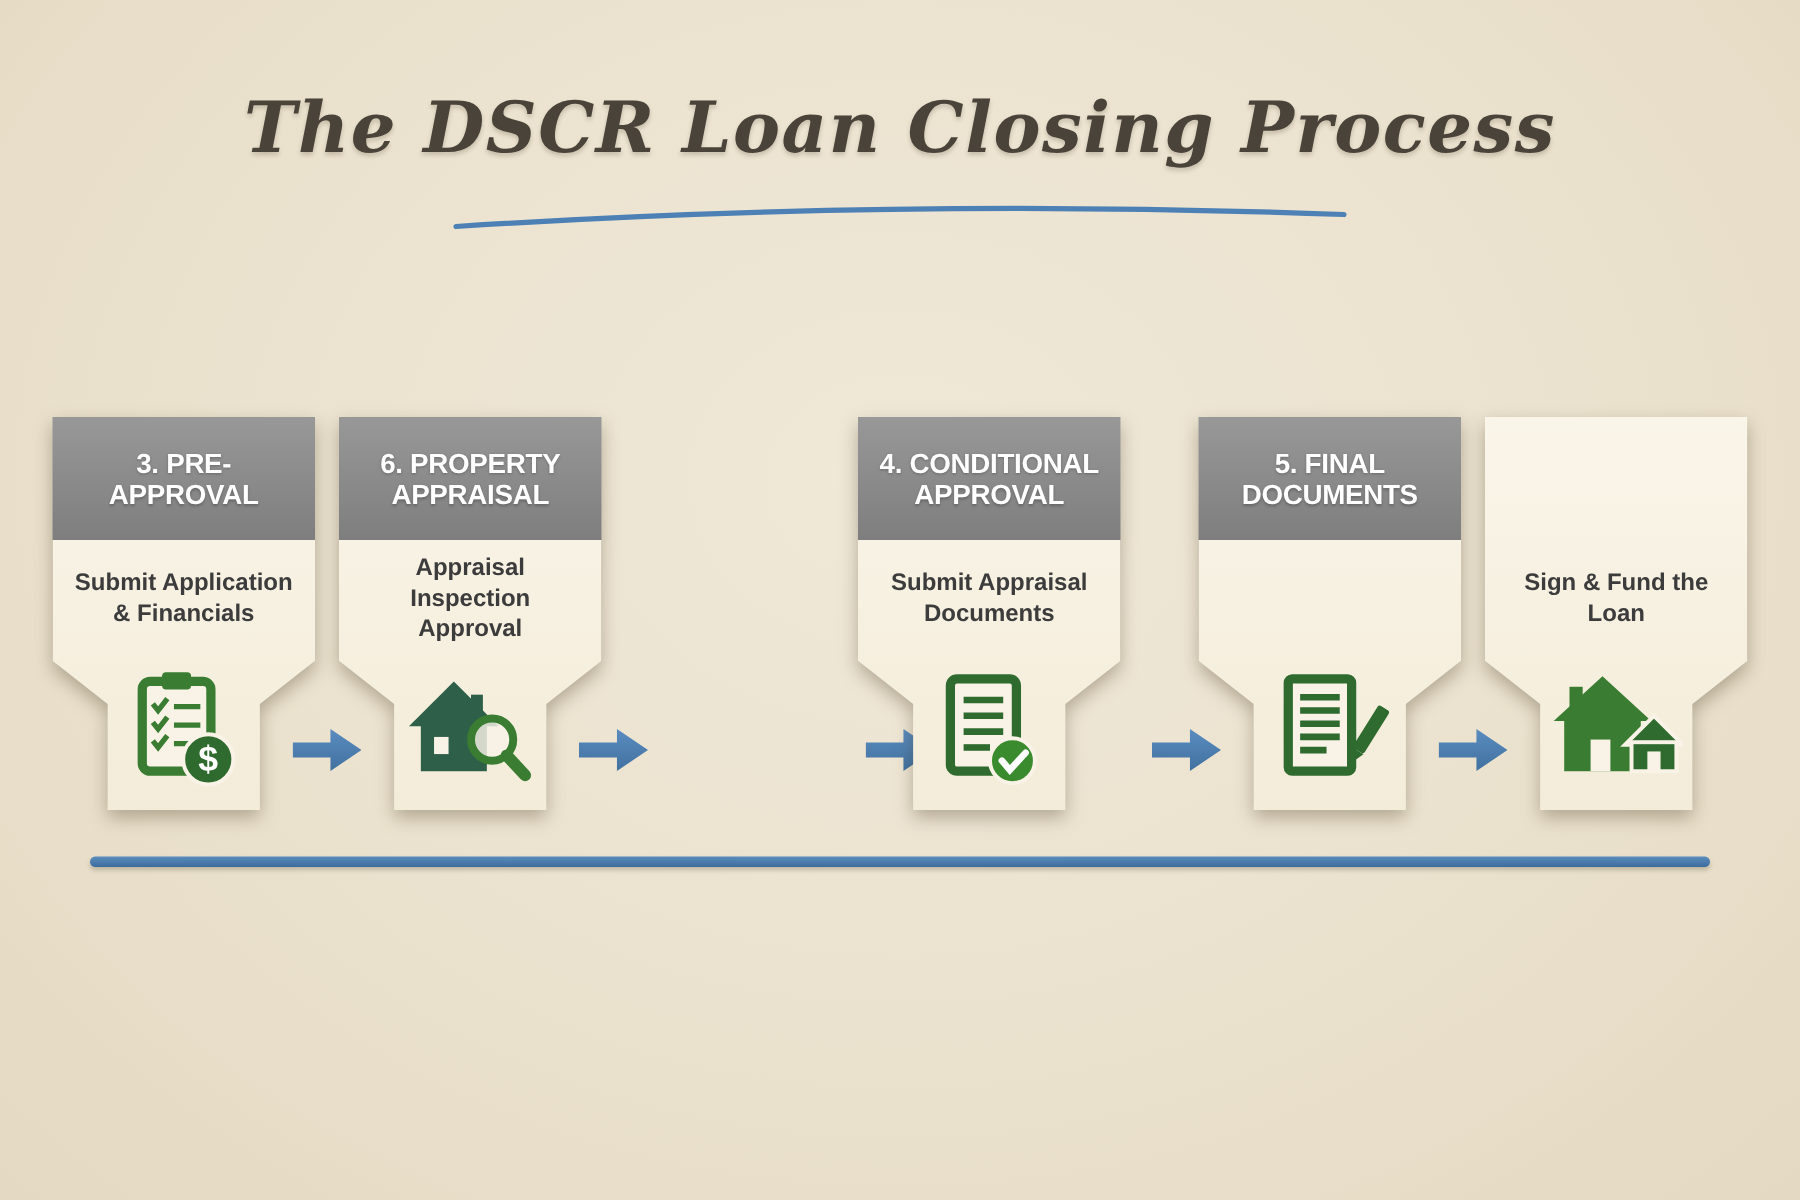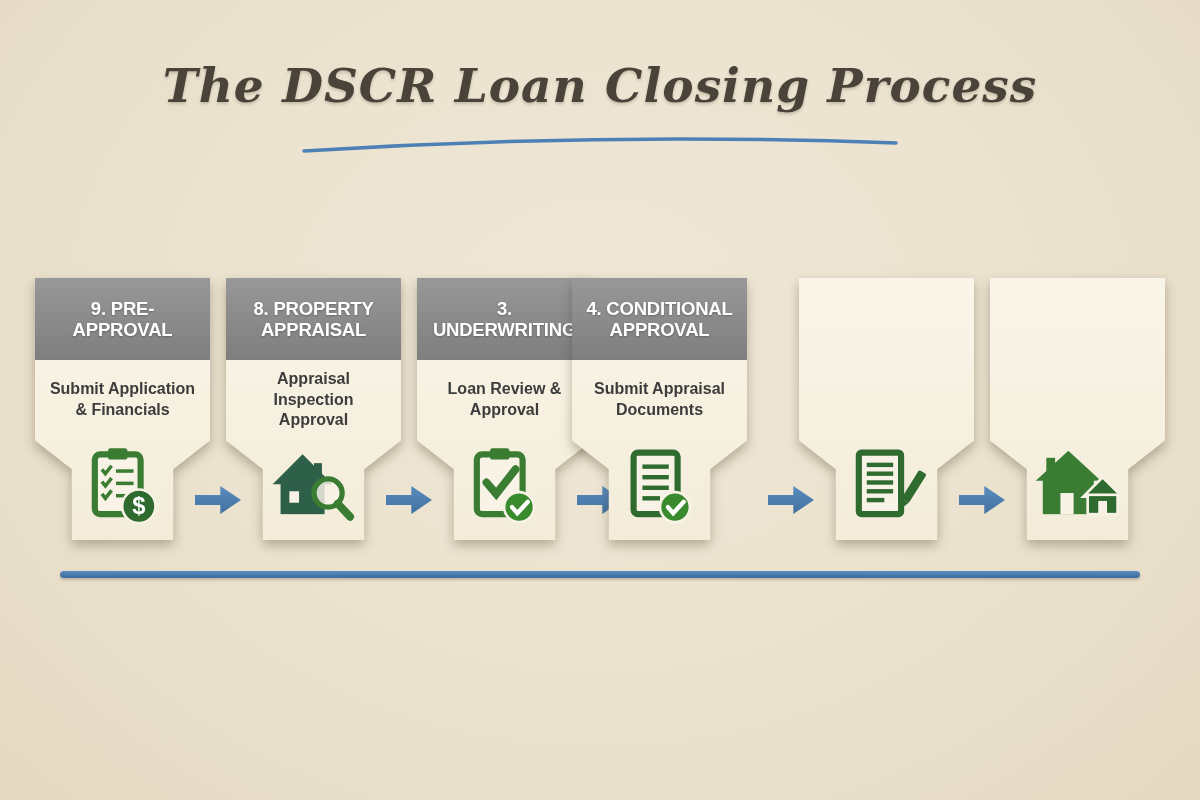--- a/index.html
+++ b/index.html
@@ -131,21 +131,21 @@
     </svg>
 
   <div class="title">The DSCR Loan Closing Process</div>
   <svg class="swoosh" viewBox="0 0 600 24">
     <path d="M4 17 Q 300 -2 596 9" stroke="#4d80b4" stroke-width="3.5" fill="none" stroke-linecap="round"></path>
   </svg>
 
   <div class="card" style="left:35px">
     <div class="card-shape"></div>
     <div class="card-header">
-      <span>9. PRE-APPROVAL</span>
+      <span>3. PRE-APPROVAL</span>
     </div>
     <div class="card-body">
       <span>Submit Application &amp; Financials</span>
     </div>
     <div class="card-icon">
       <svg viewBox="0 0 100 100">
         <rect x="18" y="14" width="52" height="68" rx="6" fill="#f8f3e6" stroke="#3a7d32" stroke-width="7"></rect>
         <rect x="33" y="7" width="22" height="13" rx="3" fill="#3a7d32"></rect>
         <path d="M26 31 l4 5 l7 -9" stroke="#3a7d32" stroke-width="4" fill="none"></path>
         <line x1="42" y1="33" x2="62" y2="33" stroke="#3a7d32" stroke-width="4"></line>
@@ -156,56 +156,38 @@
         <circle cx="68" cy="73" r="19" fill="#2f6b2f" stroke="#f8f3e6" stroke-width="3"></circle>
         <text x="68" y="82" font-size="27" fill="#ffffff" text-anchor="middle" font-weight="bold" font-family="Liberation Sans, sans-serif">$</text>
       </svg>
     </div>
   </div>
   <div class="arrow" style="left:195px"></div>
 
   <div class="card" style="left:226px">
     <div class="card-shape"></div>
     <div class="card-header">
-      <span>8. PROPERTY APPRAISAL</span>
+      <span>6. PROPERTY APPRAISAL</span>
     </div>
     <div class="card-body">
       <span>Appraisal Inspection Approval</span>
     </div>
     <div class="card-icon">
       <svg viewBox="0 0 100 100">
         <rect x="50" y="24" width="9" height="16" fill="#2e5f49"></rect>
         <path d="M37 14 L71 48 L3 48 Z" fill="#2e5f49"></path>
         <rect x="12" y="46" width="50" height="36" fill="#2e5f49"></rect>
         <rect x="22" y="56" width="11" height="13" fill="#f8f3e6"></rect>
         <circle cx="66" cy="58" r="16" fill="rgba(248,243,230,0.82)" stroke="#3a7d32" stroke-width="6"></circle>
         <line x1="77" y1="70" x2="91" y2="85" stroke="#3a7d32" stroke-width="9" stroke-linecap="round"></line>
       </svg>
     </div>
   </div>
   <div class="arrow" style="left:386px"></div>
 
-  <div class="card" style="left:417px">
-    <div class="card-shape"></div>
-    <div class="card-header">
-      <span>3. UNDERWRITING</span>
-    </div>
-    <div class="card-body">
-      <span>Loan Review &amp; Approval</span>
-    </div>
-    <div class="card-icon">
-      <svg viewBox="0 0 100 100">
-        <rect x="18" y="14" width="52" height="68" rx="6" fill="#f8f3e6" stroke="#3a7d32" stroke-width="7"></rect>
-        <rect x="33" y="7" width="22" height="13" rx="3" fill="#3a7d32"></rect>
-        <path d="M29 46 l11 13 l22 -28" stroke="#3a7d32" stroke-width="9" fill="none" stroke-linecap="round"></path>
-        <circle cx="66" cy="74" r="17" fill="#3a8a2e" stroke="#f8f3e6" stroke-width="3"></circle>
-        <path d="M58 74 l6 7 l12 -13" stroke="#ffffff" stroke-width="5" fill="none" stroke-linecap="round"></path>
-      </svg>
-    </div>
-  </div>
   <div class="arrow" style="left:577px"></div>
 
   <div class="card" style="left:572px">
     <div class="card-shape"></div>
     <div class="card-header">
       <span>4. CONDITIONAL APPROVAL</span>
     </div>
     <div class="card-body">
       <span>Submit Appraisal Documents</span>
     </div>
@@ -218,39 +200,45 @@
         <line x1="30" y1="64" x2="50" y2="64" stroke="#2f6b2f" stroke-width="5"></line>
         <circle cx="67" cy="74" r="17" fill="#3a8a2e" stroke="#f8f3e6" stroke-width="3"></circle>
         <path d="M59 74 l6 7 l12 -13" stroke="#ffffff" stroke-width="5" fill="none" stroke-linecap="round"></path>
       </svg>
     </div>
   </div>
   <div class="arrow" style="left:768px"></div>
 
   <div class="card" style="left:799px">
     <div class="card-shape"></div>
+    <div class="card-header">
+      <span>5. FINAL DOCUMENTS</span>
+    </div>
     <div class="card-icon">
       <svg viewBox="0 0 100 100">
         <rect x="18" y="12" width="48" height="70" rx="3" fill="#f8f3e6" stroke="#2f6b2f" stroke-width="7"></rect>
         <line x1="27" y1="26" x2="57" y2="26" stroke="#2f6b2f" stroke-width="5"></line>
         <line x1="27" y1="36" x2="57" y2="36" stroke="#2f6b2f" stroke-width="5"></line>
         <line x1="27" y1="46" x2="57" y2="46" stroke="#2f6b2f" stroke-width="5"></line>
         <line x1="27" y1="56" x2="57" y2="56" stroke="#2f6b2f" stroke-width="5"></line>
         <line x1="27" y1="66" x2="47" y2="66" stroke="#2f6b2f" stroke-width="5"></line>
         <g transform="rotate(32 76 58)">
           <rect x="71" y="30" width="10" height="38" rx="2" fill="#2f6b2f"></rect>
           <path d="M71 68 l5 12 l5 -12 Z" fill="#2f6b2f"></path>
         </g>
       </svg>
     </div>
   </div>
   <div class="arrow" style="left:959px"></div>
 
   <div class="card" style="left:990px">
     <div class="card-shape"></div>
+    <div class="card-body">
+      <span>Sign &amp; Fund the Loan</span>
+    </div>
     <div class="card-icon">
       <svg viewBox="0 0 100 100">
         <rect x="14" y="18" width="10" height="18" fill="#3a7d32"></rect>
         <path d="M39 10 L76 44 L2 44 Z" fill="#3a7d32"></path>
         <rect x="10" y="42" width="58" height="40" fill="#3a7d32"></rect>
         <rect x="30" y="58" width="15" height="24" fill="#f8f3e6"></rect>
         <path d="M78 40 L100 62 L56 62 Z" fill="#2f6b2f" stroke="#f8f3e6" stroke-width="3"></path>
         <rect x="61" y="60" width="34" height="22" fill="#2f6b2f" stroke="#f8f3e6" stroke-width="3"></rect>
         <rect x="73" y="67" width="10" height="15" fill="#f8f3e6"></rect>
       </svg>

